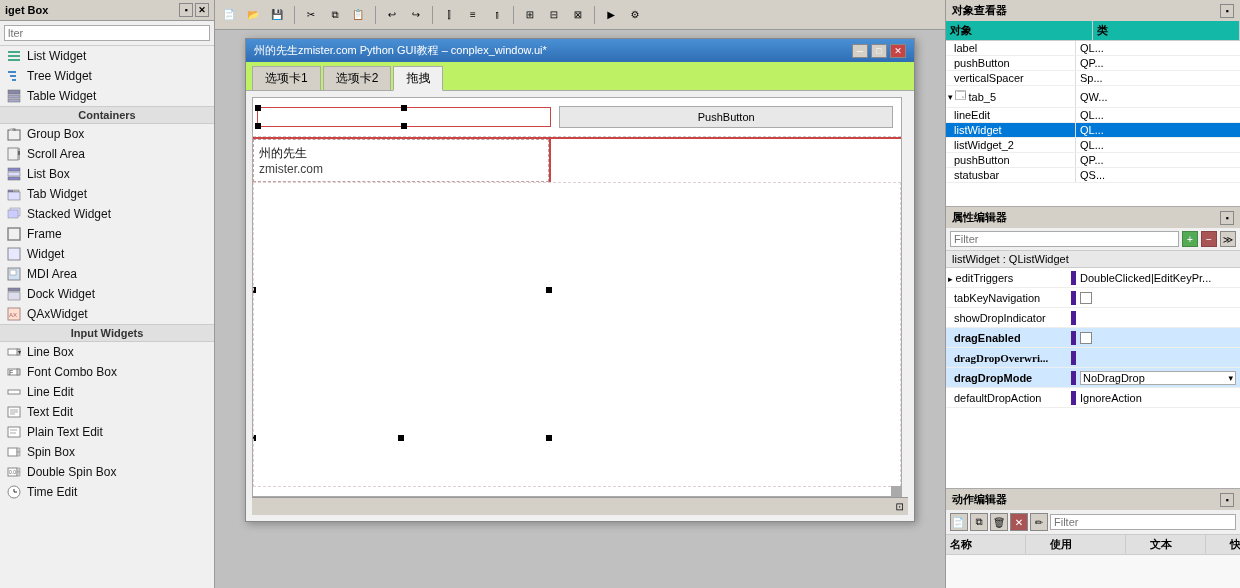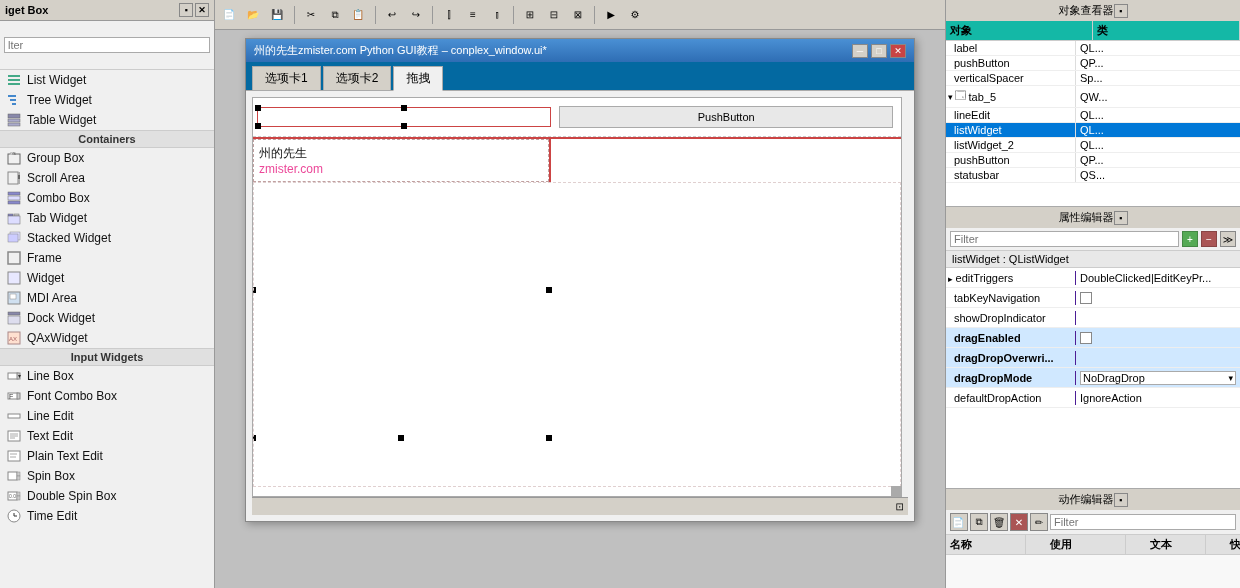--- a/index.html
+++ b/index.html
@@ -44,21 +44,21 @@
       height: 14px;
       background: #d4d0c8;
       border: 1px solid #888;
       font-size: 9px;
       display: flex;
       align-items: center;
       justify-content: center;
       cursor: pointer;
     }
     .filter-bar {
-      padding: 16px 4px;
+      padding: 4px 4px;
       background: #f0f0f0;
       border-bottom: 1px solid #ccc;
       display: flex;
       align-items: center;
     }
     .filter-input {
       flex: 1;
       border: 1px solid #aaa;
       padding: 1px 3px;
       font-size: 11px;
@@ -173,21 +173,21 @@
       justify-content: center;
       font-size: 9px;
       cursor: pointer;
     }
     .win-ctrl.close-btn {
       background: #c84444;
       color: white;
     }
     .window-tabs {
       display: flex;
-      background: #0369a1;
+      background: #bef264;
       border-bottom: 1px solid #aaa;
       padding: 4px 6px 0 6px;
       gap: 2px;
     }
     .w-tab {
       padding: 3px 12px;
       background: #d4d0c8;
       border: 1px solid #aaa;
       border-bottom: none;
       font-size: 12px;
@@ -261,24 +261,24 @@
     }
 
     
     .panel-section {
       border-bottom: 1px solid #aaa;
     }
     .panel-header {
       background: #d4d0c8;
       padding: 3px 6px;
       display: flex;
-      justify-content: center;
-      align-items: center;
-      font-size: 11px;
-      font-weight: normal;
+      justify-content: space-between;
+      align-items: center;
+      font-size: 11px;
+      font-weight: bold;
     }
     .panel-btn {
       width: 14px;
       height: 14px;
       background: #d4d0c8;
       border: 1px solid #888;
       font-size: 9px;
       display: flex;
       align-items: center;
       justify-content: center;
@@ -377,21 +377,21 @@
       align-items: center;
       min-height: 20px;
     }
     .prop-row.highlighted {
       background: #d0e8ff;
     }
     .prop-name-col {
       flex: 0 0 130px;
       padding: 1px 20px 1px 8px;
       font-size: 11px;
-      border-right: 1px solid #4c1d95;
+      border-right: 5px solid #4c1d95;
       overflow: hidden;
     }
     .prop-name-col.has-arrow {
       padding-left: 2px;
     }
     .prop-val-col {
       flex: 1;
       padding: 1px 4px;
       font-size: 11px;
       overflow: hidden;
@@ -544,21 +544,21 @@
       <span>Scroll Area</span>
     </div>
     <div class="widget-item">
       <div class="widget-icon">
         <svg width="14" height="14">
             <rect x="1" y="1" width="12" height="3" fill="#88c" stroke="#666" stroke-width="0.5"></rect>
             <rect x="1" y="5" width="12" height="4" fill="#ddf" stroke="#666" stroke-width="0.5"></rect>
             <rect x="1" y="10" width="12" height="3" fill="#88c" stroke="#666" stroke-width="0.5"></rect>
           </svg>
       </div>
-      <span>Combo Box</span>
+      <span>List Box</span>
     </div>
     <div class="widget-item">
       <div class="widget-icon">
         <svg width="14" height="14">
             <rect x="1" y="3" width="5" height="2" fill="#88c" stroke="#666" stroke-width="0.5"></rect>
             <rect x="7" y="3" width="5" height="2" fill="#ccc" stroke="#666" stroke-width="0.5"></rect>
             <rect x="1" y="5" width="12" height="8" fill="#ddf" stroke="#666" stroke-width="0.5"></rect>
           </svg>
       </div>
       <span>Tab Widget</span>
@@ -762,21 +762,21 @@
 
             <div style="width:46%; border-right:2px solid #c44; position:relative;">
 
               <div class="sel-handle" style="top:148px;left:-3px;"></div>
               <div class="sel-handle" style="top:148px;right:-3px;"></div>
               <div class="sel-handle" style="top:296px;left:calc(50% - 3px);"></div>
               <div class="sel-handle" style="top:296px;left:-3px;"></div>
               <div class="sel-handle" style="top:296px;right:-3px;"></div>
               <div style="padding:6px;">
                 <div style="font-size:12px;color:#111;">州的先生</div>
-                <div style="font-size:12px;color:#ec4899;">zmister.com</div>
+                <div style="font-size:12px;color:#404040;">zmister.com</div>
               </div>
 
               <div style="position:absolute; inset:0; border:1px dashed #c0a0a0; pointer-events:none;"></div>
             </div>
 
             <div style="flex:1; position:relative;">
               <div style="position:absolute; inset:0; border:1px dashed #e0d0d0;"></div>
             </div>
           </div>
 
@@ -890,21 +890,21 @@
       </div>
 
       <div class="prop-row highlighted">
         <div class="prop-name-col" style="font-weight:bold;">dragEnabled</div>
         <div class="prop-val-col">
           <div class="prop-checkbox"></div>
         </div>
       </div>
 
       <div class="prop-row highlighted">
-        <div class="prop-name-col" style="font-weight:bold;">dragDropOverwri...</div>
+        <div class="prop-name-col" style="font-weight:bold;font-family:Liberation Serif, serif;">dragDropOverwri...</div>
         <div class="prop-val-col"></div>
       </div>
 
       <div class="prop-row highlighted">
         <div class="prop-name-col" style="font-weight:bold;">dragDropMode</div>
         <div class="prop-val-col">
           <div class="prop-dropdown-val">
             <span>NoDragDrop</span>
             <span style="font-size:9px;">▾</span>
           </div>

